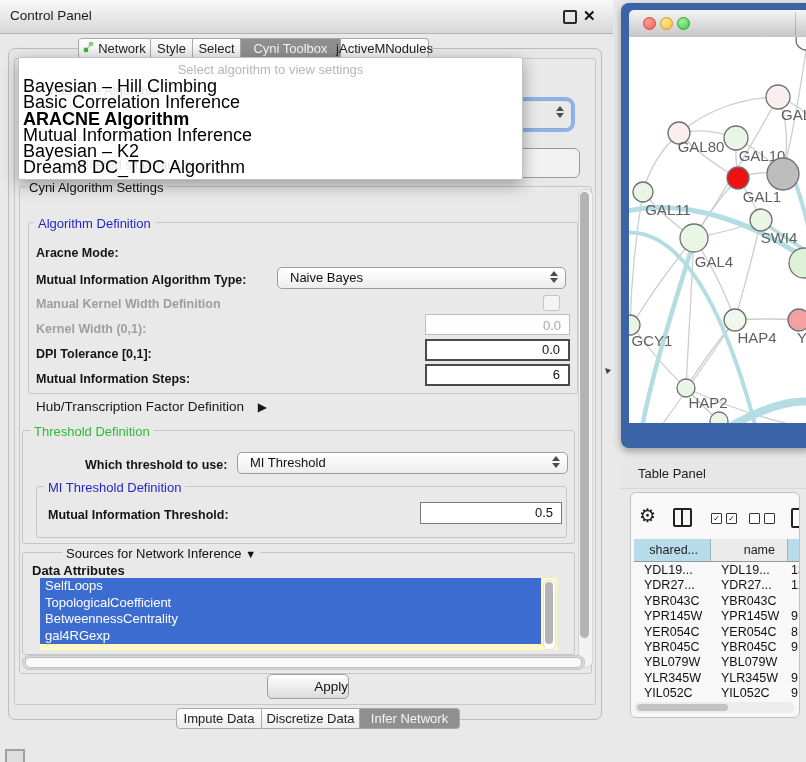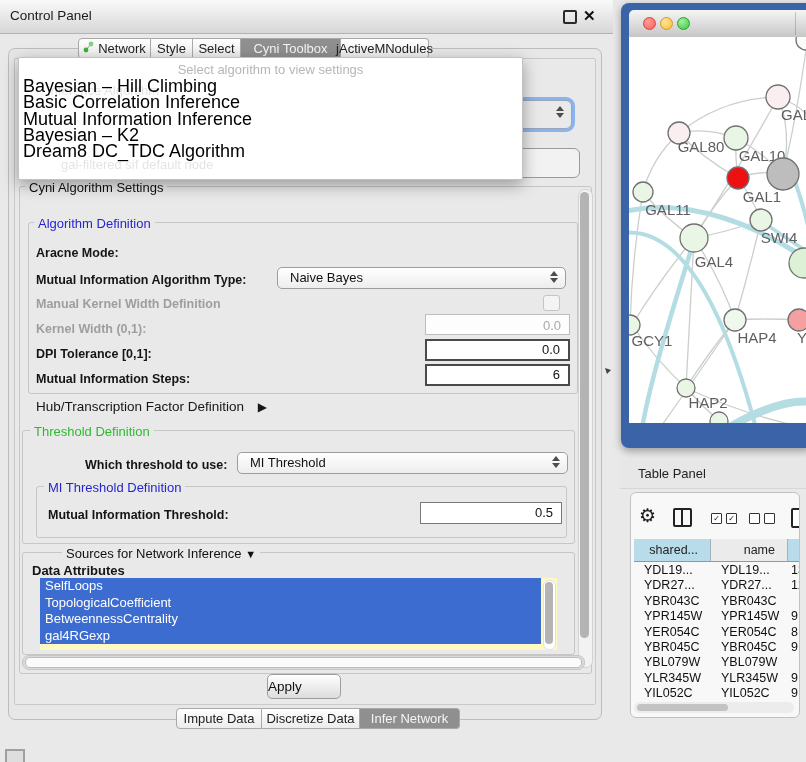--- a/index.html
+++ b/index.html
@@ -35,21 +35,21 @@
   .combo .arrows{position:absolute;right:7px;top:3px;width:8px;}
   .tri-up{width:0;height:0;border-left:4px solid transparent;border-right:4px solid transparent;
     border-bottom:5px solid #4d4d4d;margin-bottom:2px;}
   .tri-dn{width:0;height:0;border-left:4px solid transparent;border-right:4px solid transparent;
     border-top:5px solid #4d4d4d;}
   .field{box-sizing:border-box;text-align:right;font-size:13px;padding-right:8px;background:#fff;color:#111;}
   .checkbox{border:1px solid #c4c4c4;border-radius:3px;background:#f4f4f4;}
   .list-item{height:16.5px;line-height:16.5px;font-size:13px;color:#fff;background:#3d6cd1;
     padding-left:5px;white-space:nowrap;overflow:hidden;}
   .btn{border:1px solid #9d9d9d;border-radius:5px;background:linear-gradient(#ffffff,#dcdcdc);
-    font-size:13.5px;color:#111;text-align:left;}
+    font-size:13.5px;color:#111;text-align:right;padding-left:8px;}
   
   .popup{left:18px;top:57px;width:503px;height:121px;background:#fff;border:1px solid #c2c2c2;
     border-radius:2px;box-shadow:0 5px 16px rgba(0,0,0,.35);z-index:30;}
   .popup .prompt{position:absolute;top:4px;left:0;width:100%;text-align:center;font-size:13px;color:#b6b6b6;}
   .popup .pitem{position:relative;height:16.3px;line-height:16.3px;font-size:18px;color:#000;padding-left:4px;z-index:3;}
   .ghost{position:absolute;font-size:13px;color:#6a6a6a;opacity:.18;z-index:1;white-space:nowrap;}
   .frag{z-index:5;}
   
   .sb-track{background:#f2f2f2;border:1px solid #d3d3d3;border-radius:7px;}
   .sb-thumb{background:#b4b4b4;border-radius:5px;}
@@ -116,20 +116,21 @@
   </div>
   <div class="abs frag" style="left:380px;top:148px;width:198px;height:28px;border:1px solid #9a9a9a;border-radius:6px;background:#f2f2f2;"></div>
 
   <div class="abs popup">
     <div class="prompt">Select algorithm to view settings</div>
     <div class="ghost" style="left:28px;top:25px;">Inference Algorithm</div>
     <div class="ghost" style="left:42px;top:99px;">gal-filtered sif default node</div>
     <div id="popup-items" style="position:absolute;left:0;top:20px;width:100%;">
         <div class="pitem">Bayesian – Hill Climbing</div>
         <div class="pitem">Basic Correlation Inference</div>
+        <div class="pitem" style="font-weight: bold;">ARACNE Algorithm</div>
         <div class="pitem">Mutual Information Inference</div>
         <div class="pitem">Bayesian – K2</div>
         <div class="pitem">Dream8 DC_TDC Algorithm</div>
       </div>
   </div>
 
   <div class="abs group" style="left:19px;top:186px;width:571px;height:486px;"></div>
   <div class="abs gtitle" style="left:25px;top:180px;">Cyni Algorithm Settings</div>
 
   <div class="abs sb-track" style="left:578px;top:189px;width:13px;height:477px;"></div>

